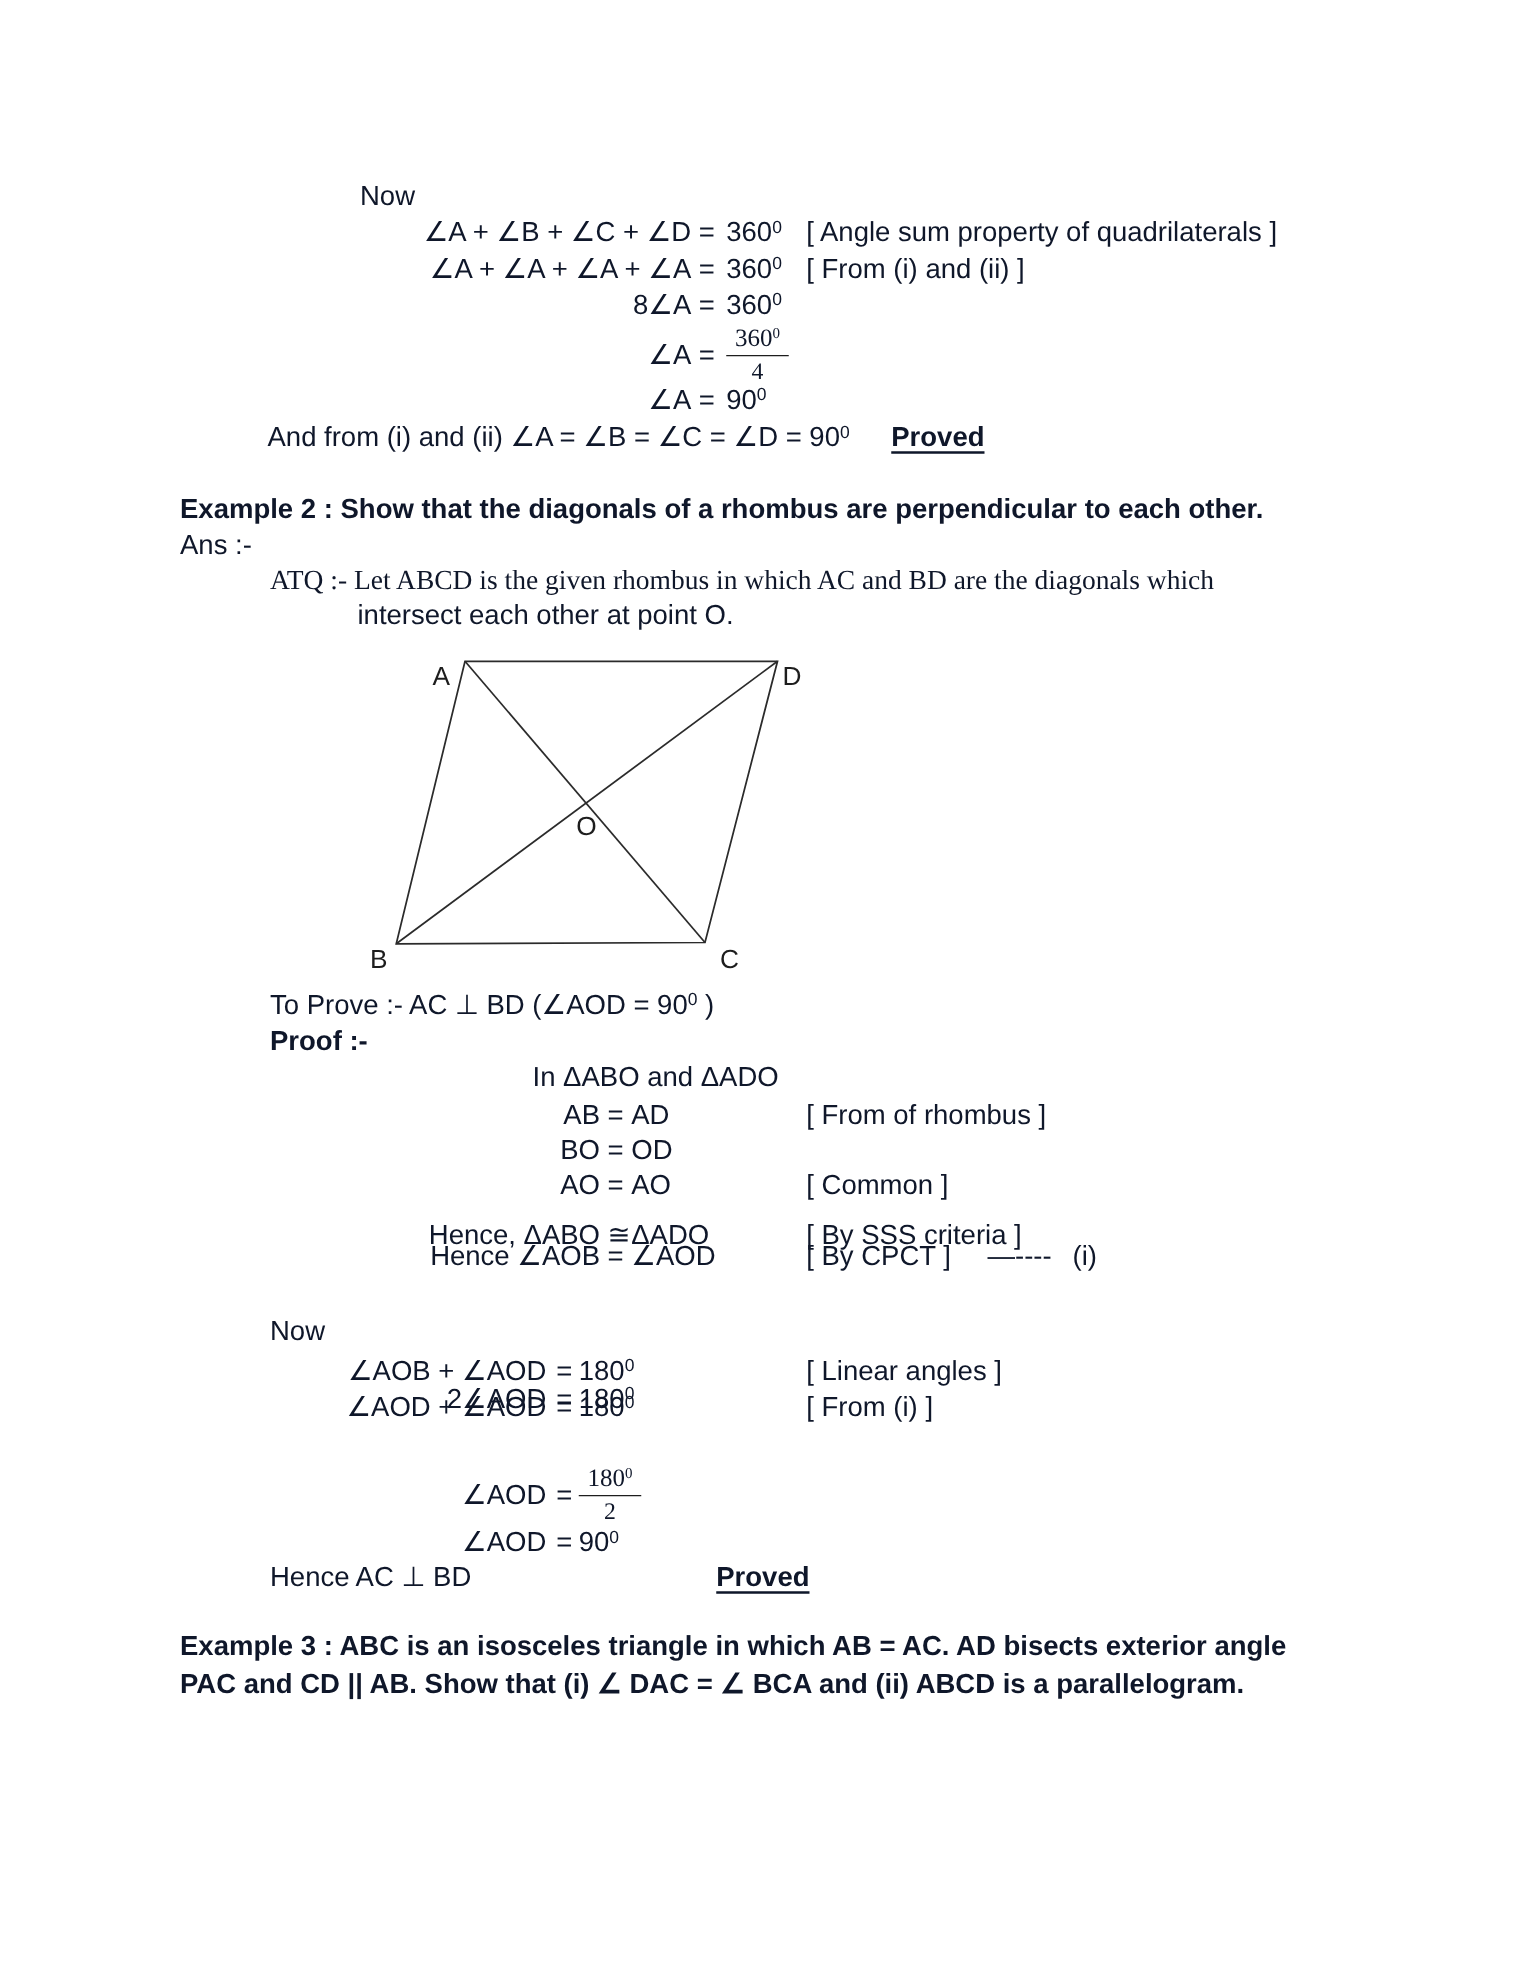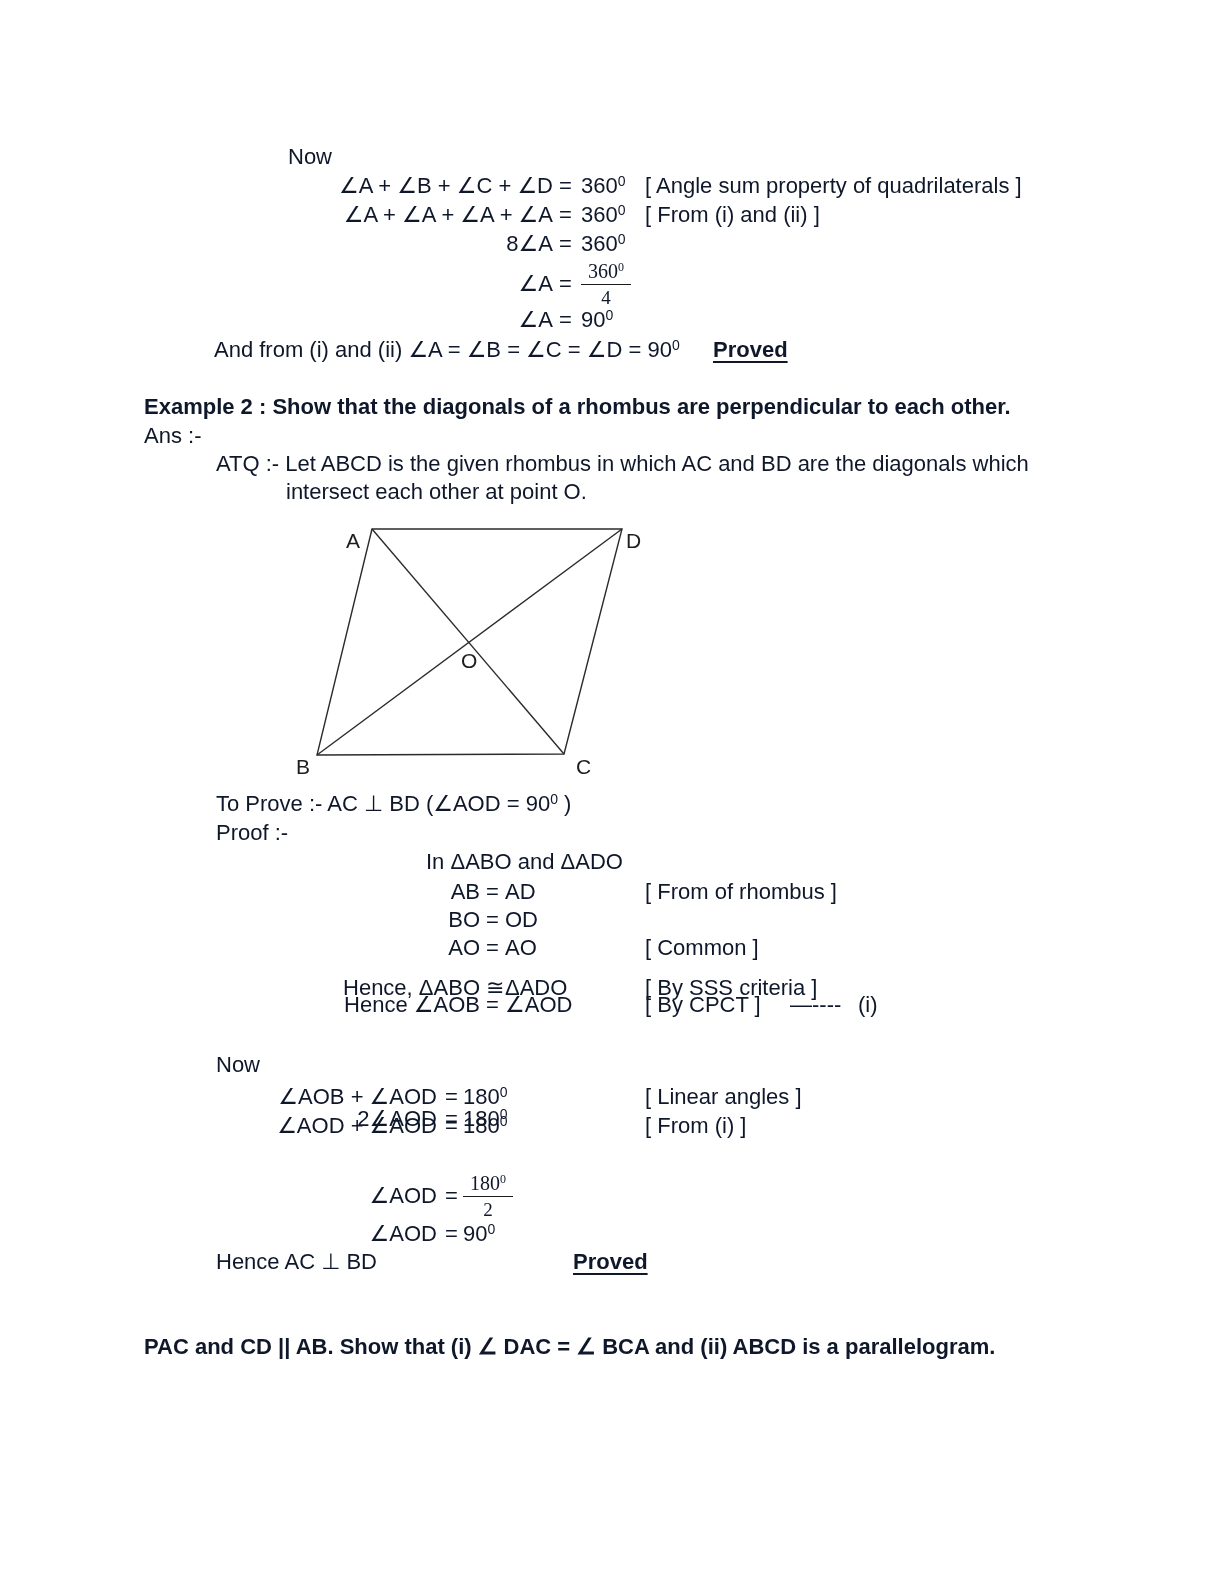--- a/index.html
+++ b/index.html
@@ -90,36 +90,36 @@
     <span class="rhs-a"><span>90</span><sup class="deg">0</sup></span>
   </div>
 
   <div class="line" style="top:335px;">
     <span class="pos" style="left:214px;"><span>And from (i) and (ii) ∠A = ∠B = ∠C = ∠D = 90</span><sup class="deg">0</sup></span>
     <span class="pos proved" style="left:713px;">Proved</span>
   </div>
 
   <div class="pos bold" style="left:144px; top:394px;">Example 2 : Show that the diagonals of a rhombus are perpendicular to each other.</div>
   <div class="pos" style="left:144px; top:423px;">Ans :-</div>
-  <div class="pos" style="left:216px; top:451px;">ATQ :- Let ABCD is the given rhombus in which AC and BD are the diagonals which</div>
+  <div class="pos" style="left:216px; top:451px;font-family:Liberation Serif, serif;">ATQ :- Let ABCD is the given rhombus in which AC and BD are the diagonals which</div>
   <div class="pos" style="left:286px; top:479px;">intersect each other at point O.</div>
 
   <svg class="pos" style="left:290px; top:515px;" width="372" height="268" viewBox="0 0 372 268">
     <polygon points="82,14 332,14 274,239 27,240"></polygon>
     <line x1="82" y1="14" x2="274" y2="239"></line>
     <line x1="27" y1="240" x2="332" y2="14"></line>
     <text x="56" y="33">A</text>
     <text x="336" y="33">D</text>
     <text x="6" y="259">B</text>
     <text x="286" y="259">C</text>
     <text x="171" y="153">O</text>
   </svg>
 
   <div class="pos" style="left:216px; top:791px;"><span>To Prove :- AC ⊥ BD (∠AOD = 90</span><sup class="deg">0</sup><span> )</span></div>
-  <div class="pos" style="left:216px; top:820px;">Proof :-</div>
+  <div class="pos" style="left:216px; top:820px;font-weight:bold;">Proof :-</div>
   <div class="pos" style="left:426px; top:849px;">In ΔABO and ΔADO</div>
 
   <div class="line" style="top:877px;">
     <span class="lhs-p">AB</span>
     <span class="op-p">=</span>
     <span class="rhs-p">AD</span>
     <span class="cmt">[ From of rhombus ]</span>
   </div>
   <div class="line" style="top:905px;">
     <span class="lhs-p">BO</span>
@@ -181,17 +181,17 @@
     <span class="op-b">=</span>
     <span class="rhs-b"><span>90</span><sup class="deg">0</sup></span>
   </div>
 
   <div class="line" style="top:1247px;">
     <span class="pos" style="left:216px;">Hence AC ⊥ BD</span>
     <span class="pos proved" style="left:573px;">Proved</span>
   </div>
 
   <div class="pos bold two-line" style="left:144px; top:1302px;">
-    <br>
+    <span>Example 3 : ABC is an isosceles triangle in which AB = AC. AD bisects exterior angle</span><br>
     <span>PAC and CD || AB. Show that (i) ∠ DAC = ∠ BCA and (ii) ABCD is a parallelogram.</span>
   </div>
 
 </div>
 
 </body></html>

